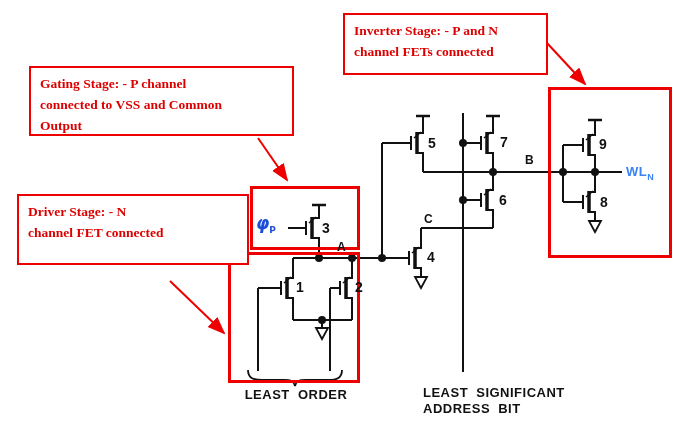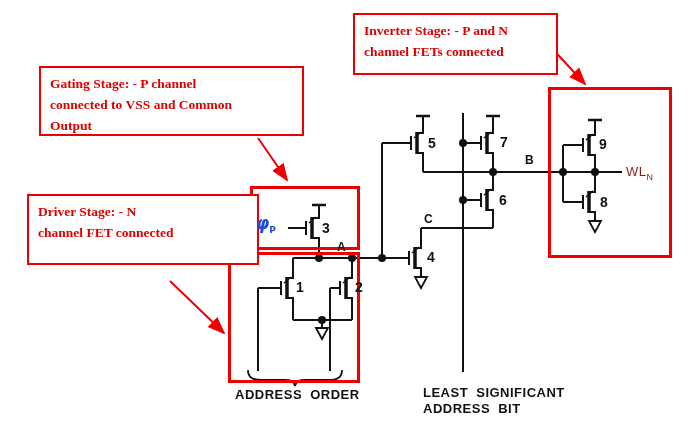--- a/index.html
+++ b/index.html
@@ -2,33 +2,33 @@
 <html><head>
 <meta charset="utf-8">
 <style>
   html,body{margin:0;padding:0;background:#ffffff;}
   #stage{position:relative;width:692px;height:435px;background:#ffffff;overflow:hidden;
          font-family:"Liberation Sans",sans-serif;}
   #circuit-svg{position:absolute;left:0;top:0;}
   .highlight{position:absolute;border:3px solid #ee0000;box-sizing:border-box;}
   .callout{position:absolute;border:2px solid #ee0000;box-sizing:border-box;
            color:#dd0000;font-family:"Liberation Serif",serif;font-weight:bold;
-           font-size:13.5px;line-height:21px;padding:5px 12px 4px 9px;background:#ffffff;margin-left:10px;}
+           font-size:13.5px;line-height:21px;padding:5px 12px 4px 9px;background:#ffffff;}
   .callout .line{display:block;white-space:nowrap;}
   .clabel{position:absolute;color:#111;font-weight:bold;font-size:14px;
           font-family:"Liberation Sans",sans-serif;}
   .nodelabel{position:absolute;color:#111;font-weight:bold;font-size:12px;}
   .caption{position:absolute;color:#111;font-weight:bold;font-size:13px;
            letter-spacing:0.5px;word-spacing:4px;line-height:16px;}
   .caption .line{display:block;white-space:nowrap;}
   .caption.centered .line{text-align:center;}
   .phi{position:absolute;color:#1d4ed8;font-family:"DejaVu Sans",sans-serif;
        font-weight:bold;font-style:italic;font-size:17px;}
   .phi sub,.wl sub{font-size:9px;font-style:normal;}
-  .wl{position:absolute;color:#7f1d1d;font-weight:normal;font-size:13px;letter-spacing:0.5px;}
+  .wl{position:absolute;color:#3b82f6;font-weight:bold;font-size:13px;letter-spacing:0.5px;}
 </style>
 </head>
 <body>
 
 <div id="stage">
 
   <svg id="circuit-svg" width="692" height="435" viewBox="0 0 692 435">
     <defs>
       <marker id="ah" markerWidth="10" markerHeight="8" refX="8" refY="3.5" orient="auto">
         <path d="M0,0 L9,3.5 L0,7 Z" fill="#ee0000"></path>
@@ -161,20 +161,20 @@
 
   <span class="nodelabel" style="left:337px;top:240px;">A</span>
   <span class="nodelabel" style="left:525px;top:153px;">B</span>
   <span class="nodelabel" style="left:424px;top:212px;">C</span>
 
   <span class="phi" style="left:256px;top:213px;"><span>φ</span><sub>P</sub></span>
 
   <span class="wl" style="left:626px;top:164px;"><span>WL</span><sub>N</sub></span>
 
   <div class="caption centered" style="left:235px;top:387px;width:122px;">
-    <span class="line">ADDRESS ORDER</span>
+    <span class="line">LEAST ORDER</span>
   </div>
   <div class="caption" style="left:407px;top:385px;width:175px;margin-left:16px;">
     <span class="line">LEAST SIGNIFICANT</span>
     <span class="line">ADDRESS BIT</span>
   </div>
 
 </div>
 
 </body></html>

